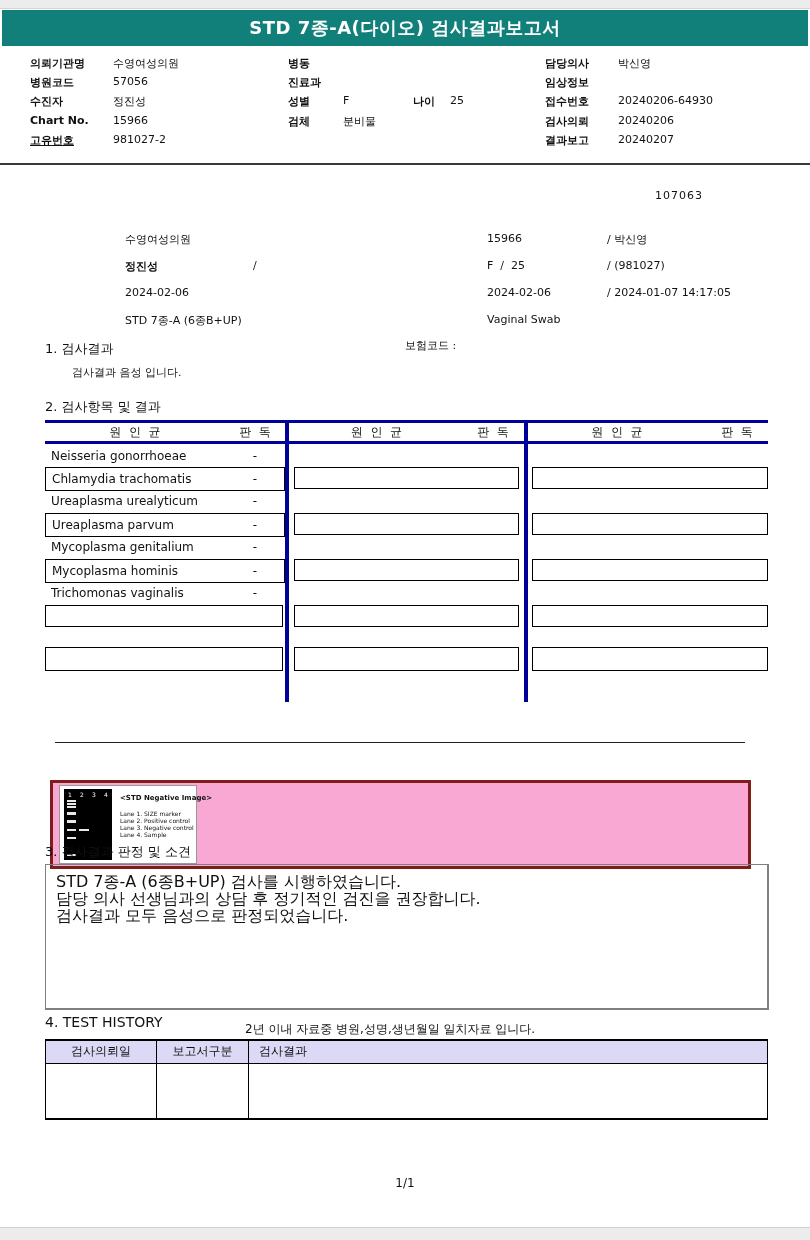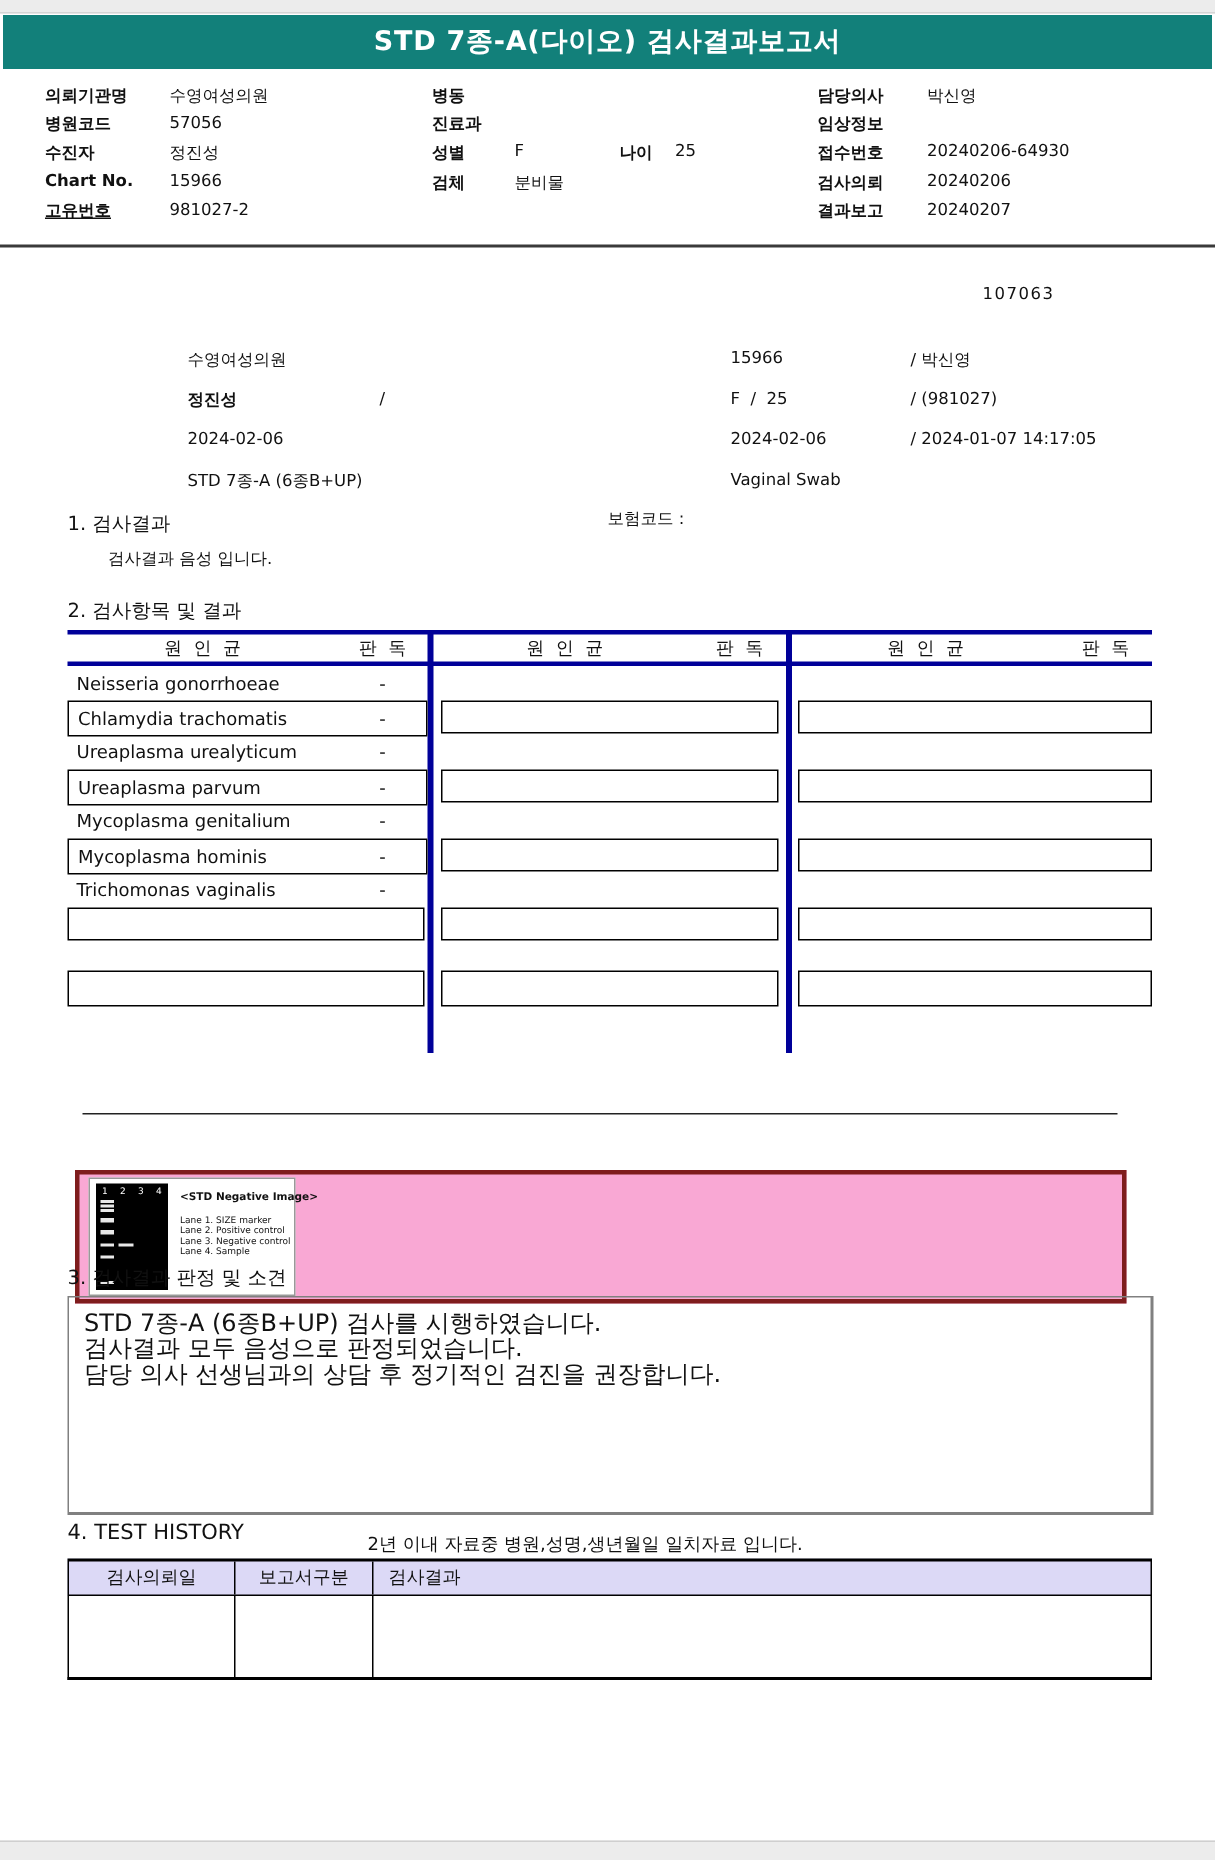--- a/index.html
+++ b/index.html
@@ -210,35 +210,36 @@
       <div class="gel-leg" style="top:31px;">Lane 2. Positive control</div>
       <div class="gel-leg" style="top:38px;">Lane 3. Negative control</div>
       <div class="gel-leg" style="top:45px;">Lane 4. Sample</div>
     </div>
   </div>
 
   <div class="abs h-sec" style="left:45px;top:843px;">3. 검사결과 판정 및 소견</div>
   <div class="abs cmt-box">
     <div style="padding:8px 10px;">
       <div class="cmt-line">STD 7종-A (6종B+UP) 검사를 시행하였습니다.</div>
+      <div class="cmt-line">담당 의사 선생님과의 상담 후 정기적인 검진을 권장합니다.</div>
       <div class="cmt-line">검사결과 모두 음성으로 판정되었습니다.</div>
-      <div class="cmt-line">담당 의사 선생님과의 상담 후 정기적인 검진을 권장합니다.</div>
     </div>
   </div>
 
   <div class="abs h-sec" style="left:45px;top:1014px;font-size:14px;">4. TEST HISTORY</div>
   <div class="abs" style="left:245px;top:1021px;font-size:12px;white-space:pre;">2년 이내 자료중 병원,성명,생년월일 일치자료 입니다.</div>
 
   <div class="abs hist">
     <div class="abs hist-head">
       <div class="hc hc1">검사의뢰일</div>
       <div class="hc hc2">보고서구분</div>
       <div class="hc hc3">검사결과</div>
     </div>
     <div class="abs hist-body">
       <div class="bc1"></div>
       <div class="bc2"></div>
       <div class="bc3"></div>
     </div>
   </div>
 
+  <div class="abs pageno">1/1</div>
 
 </div>
 
 </body></html>

